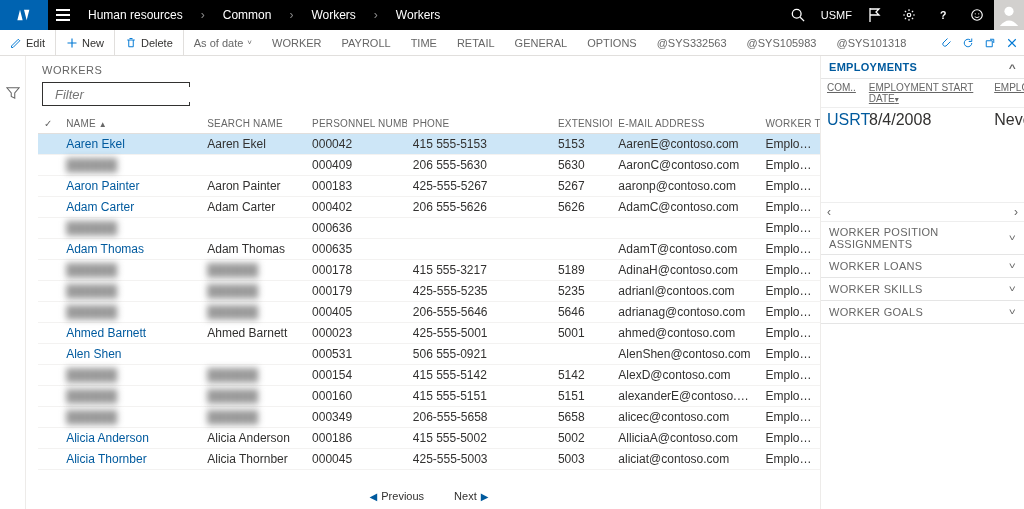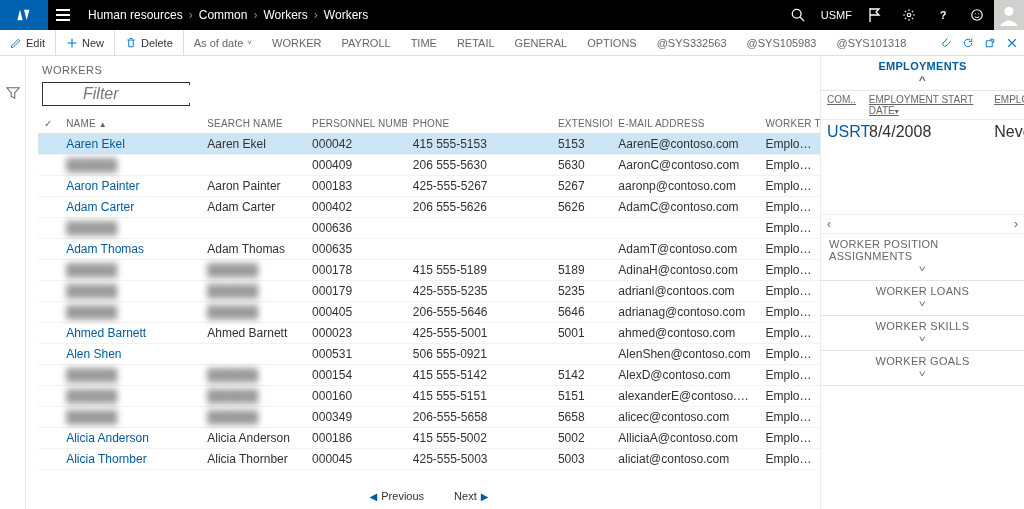--- a/index.html
+++ b/index.html
@@ -2,21 +2,21 @@
 <html><head>
 <meta charset="utf-8">
 <style>
   * { box-sizing: border-box; margin: 0; padding: 0; font-family: "Segoe UI", Tahoma, sans-serif; }
   body { background: #fff; width: 1024px; height: 509px; overflow: hidden; color: #323130; }
 
   
   .topbar { display: flex; align-items: center; background: #000; height: 30px; color: #fff; position: relative; }
   .topbar .waffle { width: 48px; height: 30px; background: #0063b1; display: flex; align-items: center; justify-content: center; }
   .topbar .hamburger { width: 30px; display: flex; align-items: center; justify-content: center; cursor: pointer; }
-  .topbar .crumbs { display: flex; align-items: center; gap: 6px; padding-left: 10px; font-size: 12px; }
+  .topbar .crumbs { display: flex; align-items: center; gap: 18px; padding-left: 10px; font-size: 12px; }
   .topbar .crumbs .sep { color: #888; }
   .topbar .right { margin-left: auto; display: flex; align-items: center; }
   .topbar .right .icon-btn { width: 34px; height: 30px; display: flex; align-items: center; justify-content: center; cursor: pointer; }
   .topbar .right .company { font-size: 11px; padding: 0 6px; }
   .topbar .avatar-placeholder { width: 30px; height: 30px; background: #d2d0ce; display: flex; align-items: center; justify-content: center; }
   .topbar svg { fill: #fff; }
 
   
   .actionbar { display: flex; align-items: center; height: 26px; border-bottom: 1px solid #e1dfdd; font-size: 11px; }
   .actionbar .ab-btn { display: flex; align-items: center; gap: 4px; padding: 0 10px; height: 100%; cursor: pointer; }
@@ -27,21 +27,21 @@
 
   
   .page { display: flex; height: calc(100% - 56px); }
   .funnel-col { width: 26px; border-right: 1px solid #edebe9; padding-top: 30px; display: flex; justify-content: center; }
   .main { flex: 1; display: flex; flex-direction: column; padding: 8px 0 0 12px; min-width: 0; }
   .side { width: 204px; border-left: 1px solid #edebe9; display: flex; flex-direction: column; font-size: 11px; }
 
   .page-title { font-size: 11px; color: #666; letter-spacing: .5px; margin-bottom: 6px; padding-left: 4px; }
 
   .filter-box { display: flex; align-items: center; border: 1px solid #323130; width: 148px; height: 24px; padding: 0 6px; gap: 6px; margin-bottom: 8px; margin-left: 4px; }
-  .filter-box input { border: none; outline: none; font-size: 16px; flex: 1; font-style: italic; color: #4c1d95; margin-left: 28px; }
+  .filter-box input { border: none; outline: none; font-size: 13px; flex: 1; font-style: italic; color: #4c1d95; }
 
   
   .grid-wrap { flex: 1; overflow: hidden; position: relative; }
   .grid { width: 100%; border-collapse: collapse; table-layout: fixed; font-size: 12px; }
   .grid th { text-align: left; font-size: 10px; color: #666; font-weight: 400; padding: 4px 6px; border-bottom: 1px solid #e1dfdd; letter-spacing: .2px; white-space: nowrap; overflow: hidden; }
   .grid th.sort::after { content: "▲"; font-size: 8px; margin-left: 3px; color: #666; }
   .grid td { padding: 3px 6px; border-bottom: 1px solid #f3f2f1; white-space: nowrap; overflow: hidden; text-overflow: ellipsis; }
   .grid .link { color: #005a9e; cursor: pointer; }
   .grid tr.selected td { background: #cde6f7; }
   .blur { filter: blur(3px); color: #999 !important; }
@@ -55,21 +55,21 @@
   col.c-email { width: 146px; }
   col.c-type { width: 60px; }
 
   .grid-body-wrap { overflow-y: scroll; overflow-x: hidden; height: 358px; }
 
   .pager { display: flex; align-items: center; justify-content: center; gap: 30px; height: 26px; font-size: 11px; }
   .pager .pg-btn { display: flex; align-items: center; gap: 4px; cursor: pointer; }
   .pager .tri { font-size: 10px; color: #005a9e; }
 
   
-  .side .pane-hdr { display: flex; align-items: center; justify-content: space-between; padding: 4px 8px; color: #005a9e; font-size: 11px; font-weight: 600; letter-spacing: .3px; border-bottom: 1px solid #e5e5e5; flex-direction: column; }
+  .side .pane-hdr { display: flex; align-items: center; justify-content: space-between; padding: 4px 8px; color: #005a9e; font-size: 11px; font-weight: 600; letter-spacing: .3px; border-bottom: 1px solid #e5e5e5; }
   .side .pane-hdr.collapsed { color: #666; font-weight: 400; cursor: pointer; }
   .side .emp-head { display: flex; font-size: 10px; color: #666; border-bottom: 1px solid #eee; }
   .side .emp-head div { padding: 3px 6px; text-decoration: underline; }
   .side .emp-row { display: flex; font-size: 16px; }
   .side .emp-row div { padding: 3px 6px; }
   .side .emp-row .c1 { color: #005a9e; width: 42px; }
   .side .emp-row .c2 { width: 126px; }
   .side .emp-row .c3 { width: 36px; overflow: hidden; }
   .side .emp-head .c1 { width: 42px; }
   .side .emp-head .c2 { width: 126px; }
@@ -313,21 +313,21 @@
                 <td></td>
                 <td></td>
                 <td>AdamT@contoso.com</td>
                 <td>Employee</td>
               </tr>
               <tr>
                 <td></td>
                 <td class="link blur">██████</td>
                 <td class="blur">██████</td>
                 <td>000178</td>
-                <td>415 555-5189</td>
+                <td>415 555-3217</td>
                 <td>5189</td>
                 <td>AdinaH@contoso.com</td>
                 <td>Employee</td>
               </tr>
               <tr>
                 <td></td>
                 <td class="link blur">██████</td>
                 <td class="blur">██████</td>
                 <td>000179</td>
                 <td>425-555-5235</td>

